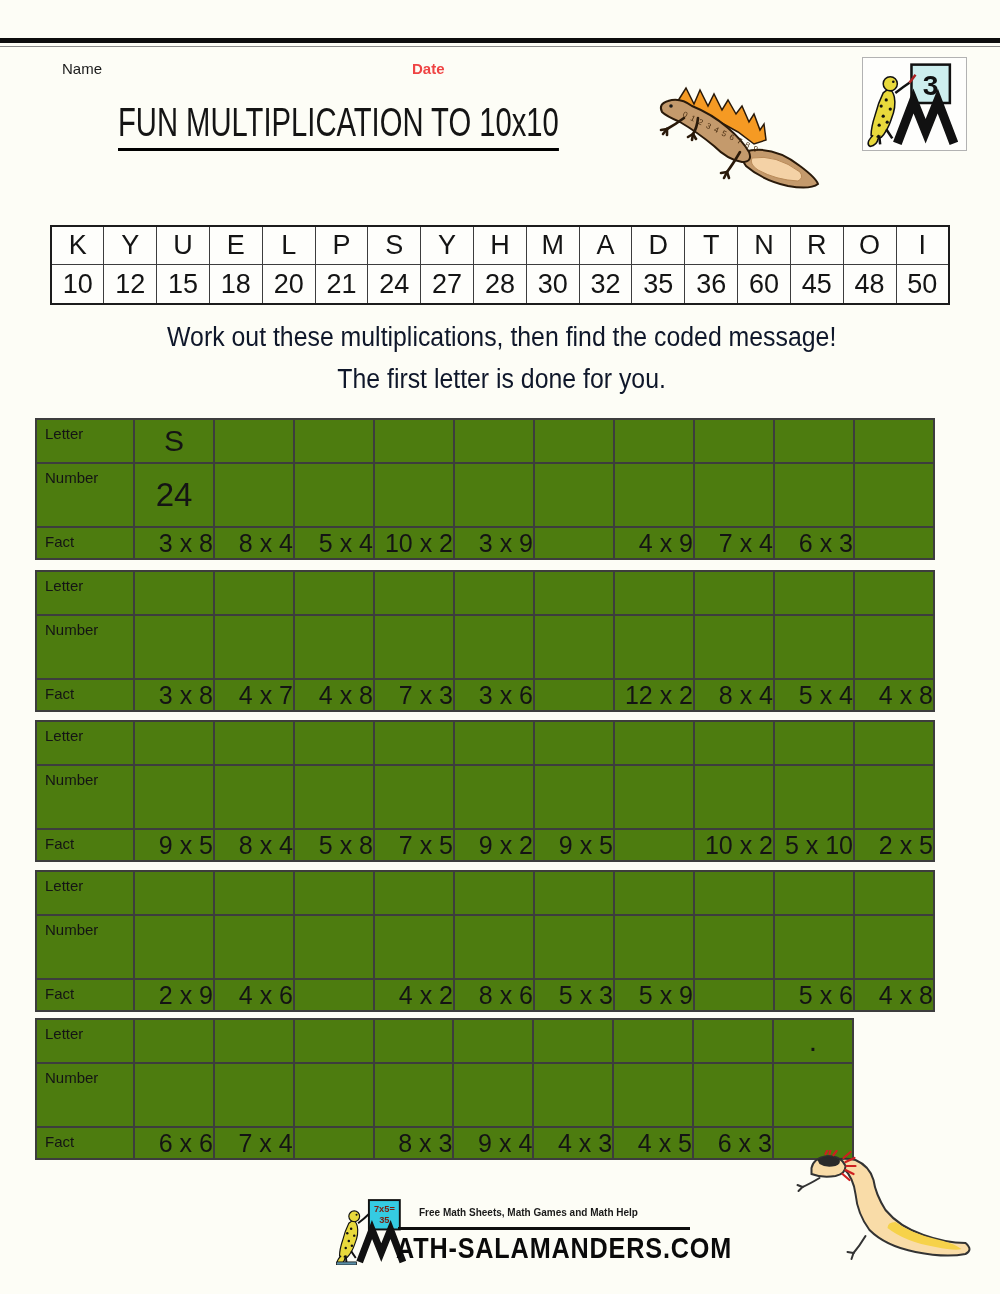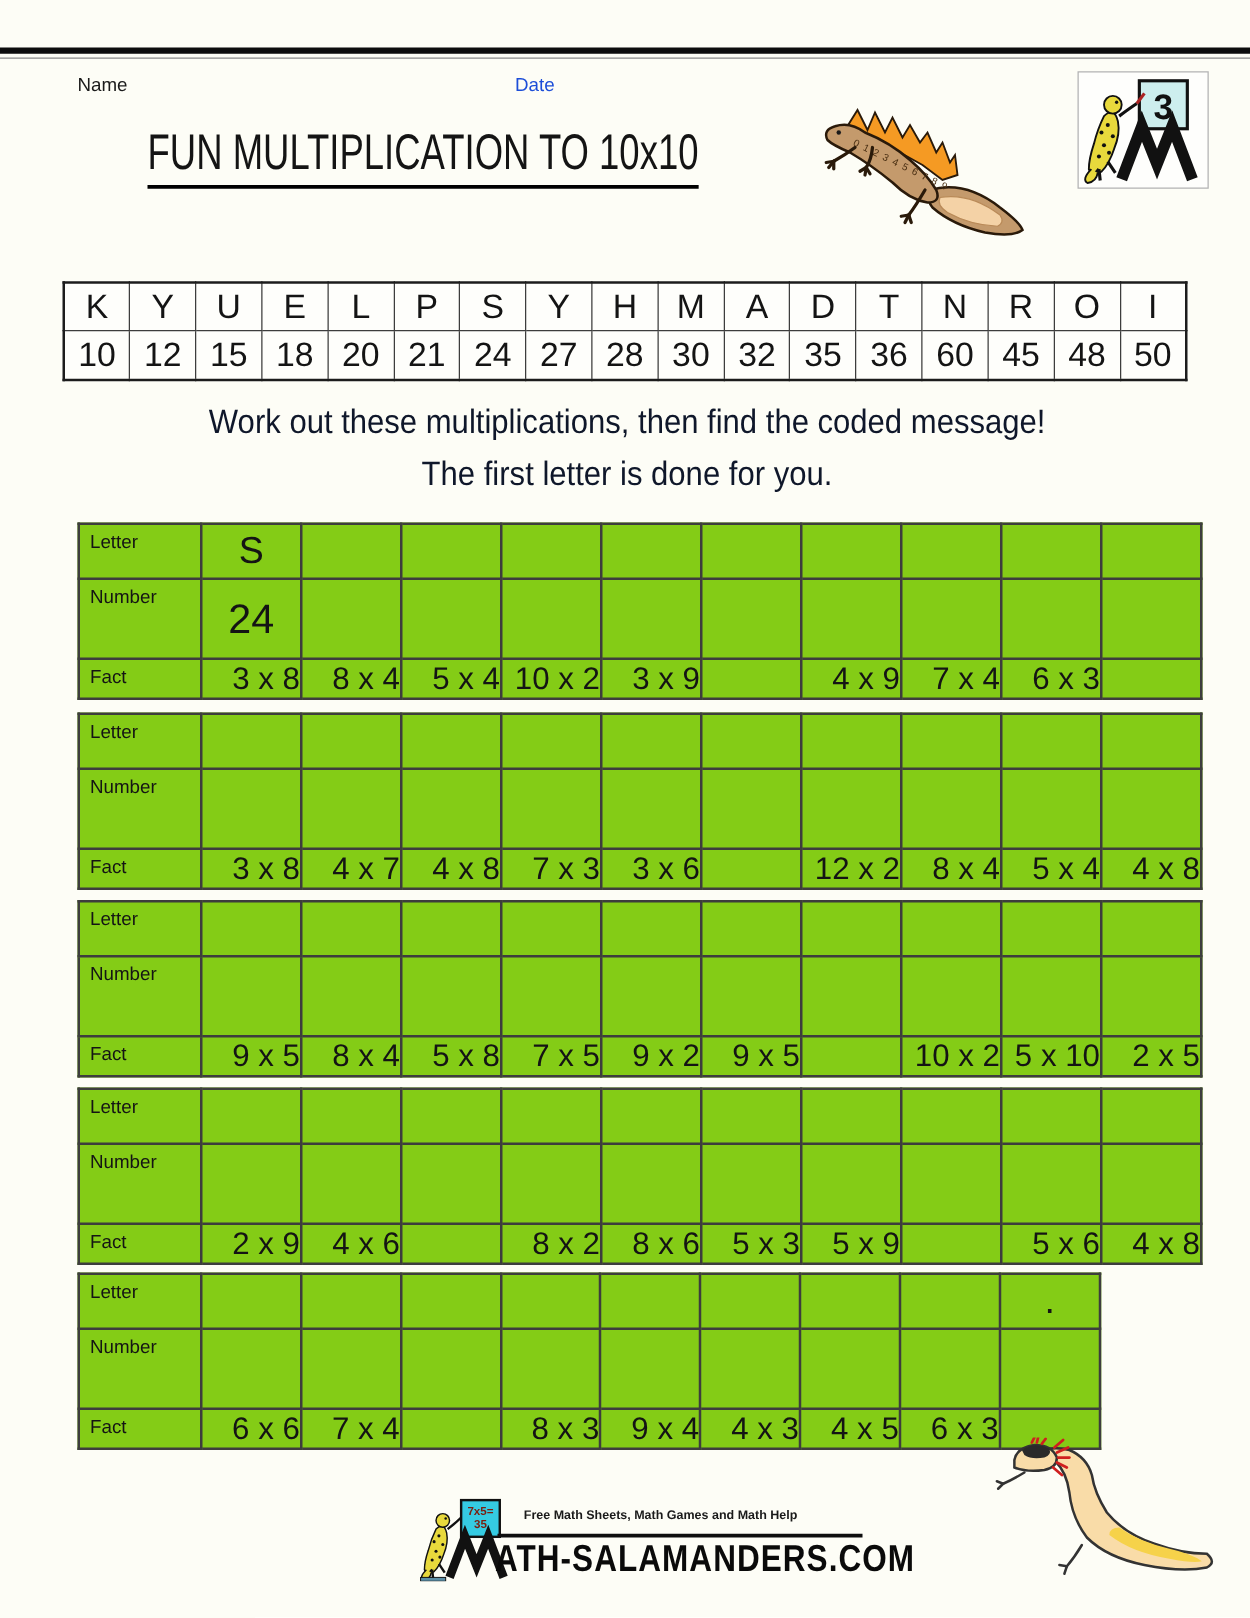--- a/index.html
+++ b/index.html
@@ -4,21 +4,21 @@
 <style>
   html,body{margin:0;padding:0;background:#ffffff;}
   .page{
     position:relative;width:1000px;height:1294px;background:#fdfdf6;
     font-family:"Liberation Sans",sans-serif;color:#111;overflow:hidden;
   }
   
   .topbar{position:absolute;left:0;top:38px;width:1000px;height:5px;background:#0d0d0d;}
   .topbar-thin{position:absolute;left:0;top:46px;width:1000px;height:1px;background:#8a8a8a;}
   .name-label{position:absolute;left:62px;top:60px;font-size:15px;color:#1a1a1a;}
-  .date-label{position:absolute;left:412px;top:60px;font-size:15px;color:#1d4ed8;}
+  .date-label{position:absolute;left:412px;top:60px;font-size:15px;color:#ef4444;font-weight:bold;}
 
   
   .title-l1{position:absolute;left:118px;top:100px;}
   .title-l2{position:absolute;left:118px;top:151px;}
   .title-line{
     display:inline-block;white-space:nowrap;font-size:40px;color:#141414;
     transform:scaleX(0.73);transform-origin:left top;
     border-bottom:3px solid #000;padding-bottom:3px;letter-spacing:0px;
   }
 
@@ -36,22 +36,22 @@
   tr.code-numbers td{height:38px;}
 
   
   .instr{position:absolute;left:2px;width:1000px;text-align:center;color:#0f172a;}
   .instr-1{top:322px;}
   .instr-2{top:364px;}
   .instr span{display:inline-block;font-size:27px;transform:scaleX(0.92);transform-origin:center top;white-space:nowrap;}
 
   
   table.wtable{
-    position:absolute;left:62px;border-collapse:collapse;table-layout:fixed;
-    background:#84cc16;border:2px solid #161616;
+    position:absolute;left:35px;border-collapse:collapse;table-layout:fixed;
+    background:#4d7c0f;border:2px solid #161616;
   }
   table.wtable th,table.wtable td{border:2px solid #3d3d3d;padding:0;}
   table.wtable th.rowlabel{
     width:88px;text-align:left;vertical-align:top;font-weight:400;
     font-size:15px;color:#141414;padding:5px 0 0 8px;
   }
   table.wtable td{text-align:center;vertical-align:middle;color:#141414;}
   tr.letter-row{height:44px;} tr.letter-row td{font-size:30px;}
   tr.number-row{height:64px;} tr.number-row td{font-size:33px;}
   tr.fact-row{height:32px;}   tr.fact-row td{font-size:25px;text-align:right;}
@@ -339,21 +339,21 @@
             <td></td>
             <td></td>
             <td></td>
             <td></td>
           </tr>
           <tr class="fact-row">
             <th class="rowlabel">Fact</th>
             <td>2 x 9</td>
             <td>4 x 6</td>
             <td></td>
-            <td>8 x 2</td>
+            <td>4 x 2</td>
             <td>8 x 6</td>
             <td>5 x 3</td>
             <td>5 x 9</td>
             <td></td>
             <td>5 x 6</td>
             <td>4 x 8</td>
           </tr>
         </tbody>
       </table>
       <table class="wtable" style="top: 1018px; width: 818.8px;">

